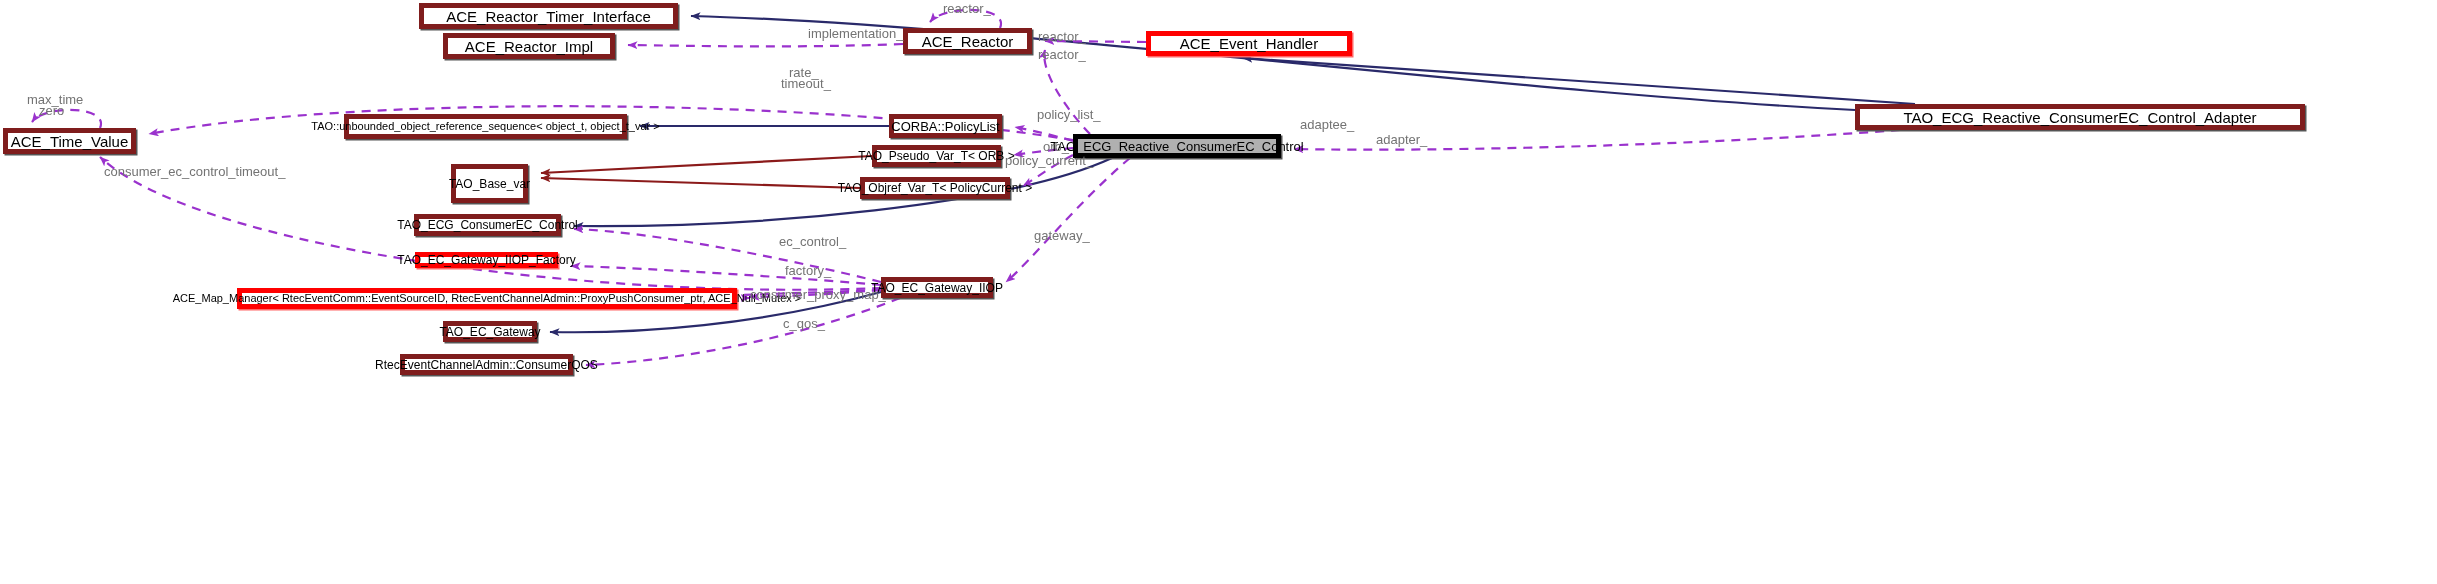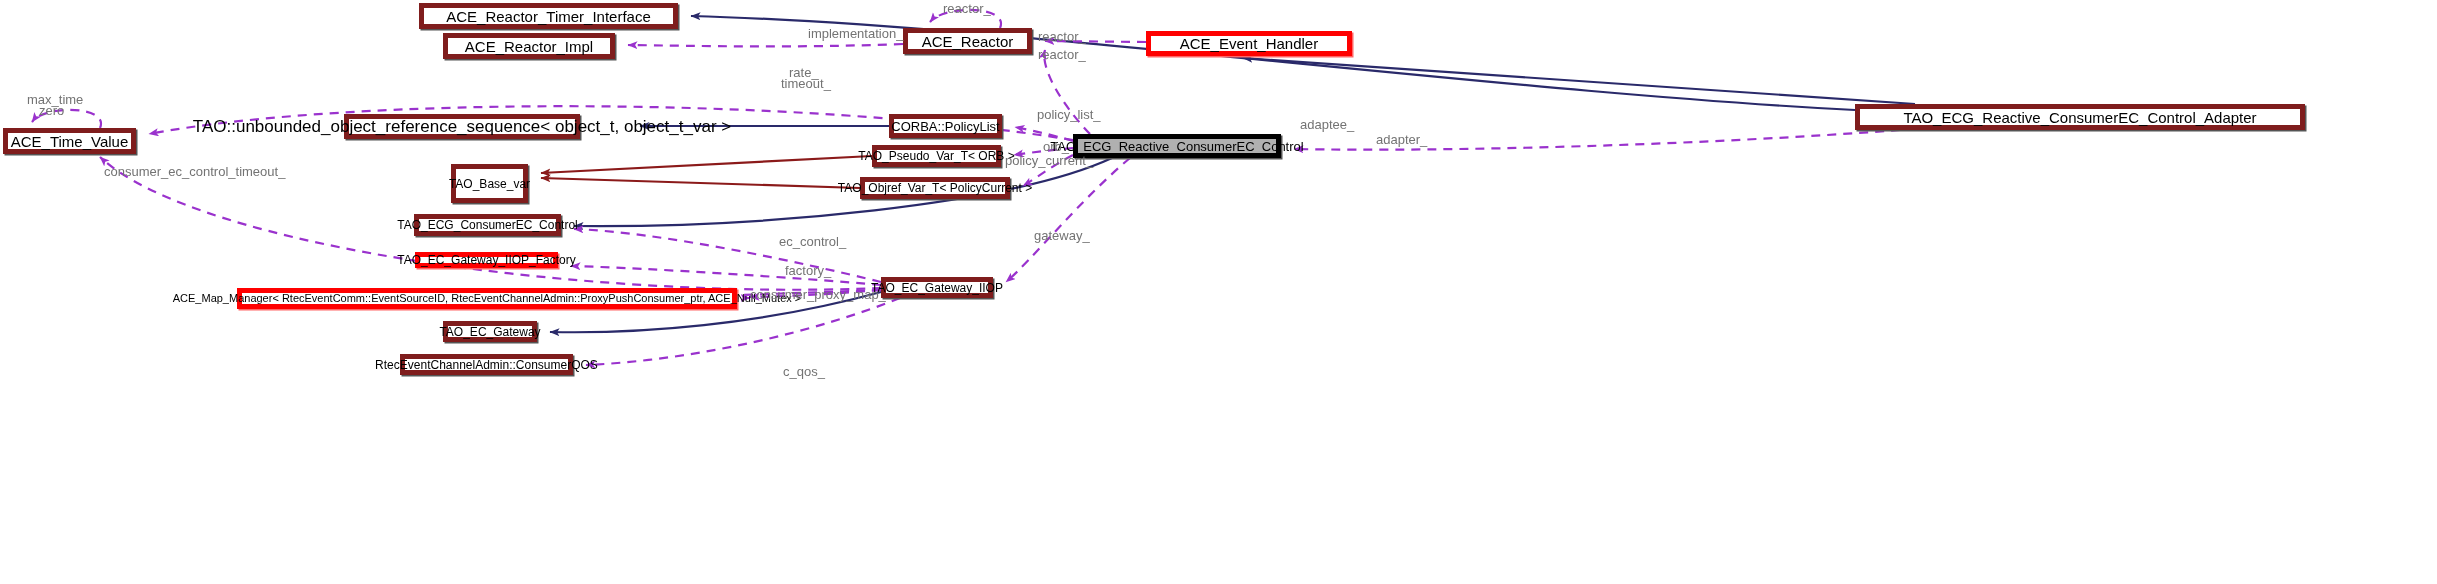--- a/index.html
+++ b/index.html
@@ -116,21 +116,21 @@
   <div class="node" style="left:443px; top:33px; width:172px; height:26px; font-size:15px;">ACE_Reactor_Impl</div>
 
   <div class="node" style="left:903px; top:28px; width:129px; height:26px; font-size:15px;">ACE_Reactor</div>
 
   <div class="node red" style="left:1146px; top:31px; width:206px; height:25px; font-size:15px;">ACE_Event_Handler</div>
 
   <div class="node" style="left:1855px; top:104px; width:450px; height:26px; font-size:15px;">TAO_ECG_Reactive_ConsumerEC_Control_Adapter</div>
 
   <div class="node" style="left:3px; top:128px; width:133px; height:26px; font-size:15px;">ACE_Time_Value</div>
 
-  <div class="node" style="left:344px; top:114px; width:236px; height:25px; font-size:17px;">TAO::unbounded_object_reference_sequence&lt; object_t, object_t_var &gt;</div>
+  <div class="node" style="left:344px; top:114px; width:283px; height:25px; font-size:11px;">TAO::unbounded_object_reference_sequence&lt; object_t, object_t_var &gt;</div>
 
   <div class="node" style="left:889px; top:114px; width:113px; height:24px; font-size:13px;">CORBA::PolicyList</div>
 
   <div class="node current" style="left:1073px; top:134px; width:208px; height:24px; font-size:13px;">TAO_ECG_Reactive_ConsumerEC_Control</div>
 
   <div class="node" style="left:872px; top:145px; width:129px; height:22px; font-size:12px;">TAO_Pseudo_Var_T&lt; ORB &gt;</div>
 
   <div class="node" style="left:451px; top:164px; width:77px; height:39px; font-size:12px;">TAO_Base_var</div>
 
   <div class="node" style="left:860px; top:177px; width:150px; height:22px; font-size:12px;">TAO_Objref_Var_T&lt; PolicyCurrent &gt;</div>
@@ -176,15 +176,15 @@
   <div class="edge-label" style="left:104px; top:165px; font-size:13px;">consumer_ec_control_timeout_</div>
 
   <div class="edge-label" style="left:779px; top:235px; font-size:13px;">ec_control_</div>
 
   <div class="edge-label" style="left:1034px; top:229px; font-size:13px;">gateway_</div>
 
   <div class="edge-label" style="left:785px; top:264px; font-size:13px;">factory_</div>
 
   <div class="edge-label" style="left:750px; top:288px; font-size:13px;">consumer_proxy_map_</div>
 
-  <div class="edge-label" style="left:783px; top:317px; font-size:13px;margin-top:48px;">c_qos_</div>
+  <div class="edge-label" style="left:783px; top:317px; font-size:13px;">c_qos_</div>
 
 </div>
 
 </body></html>

